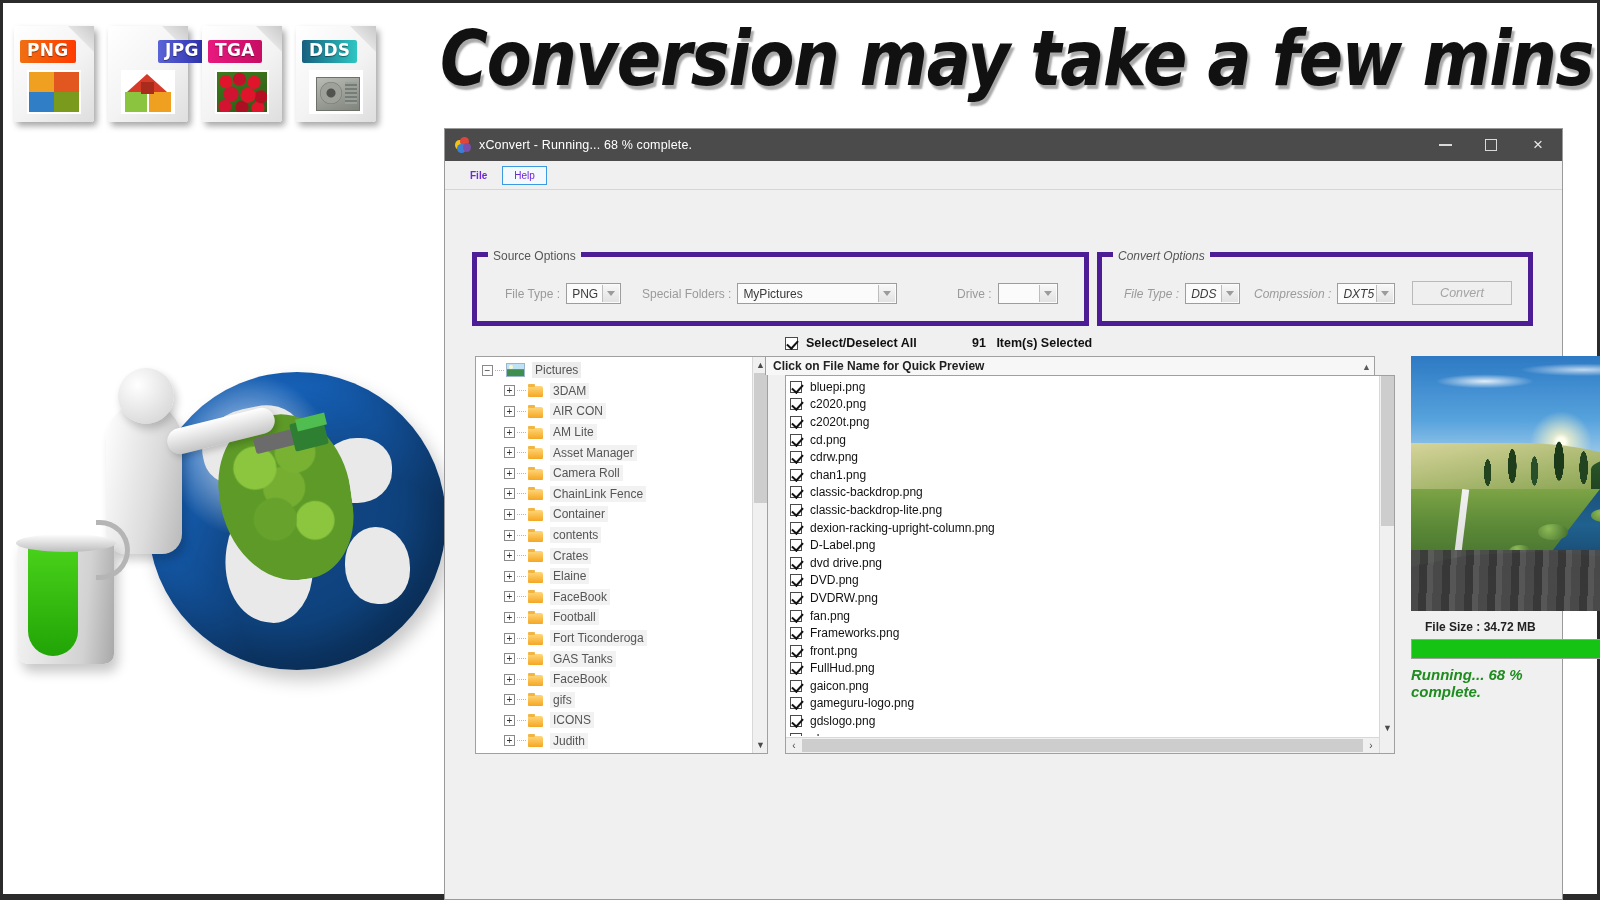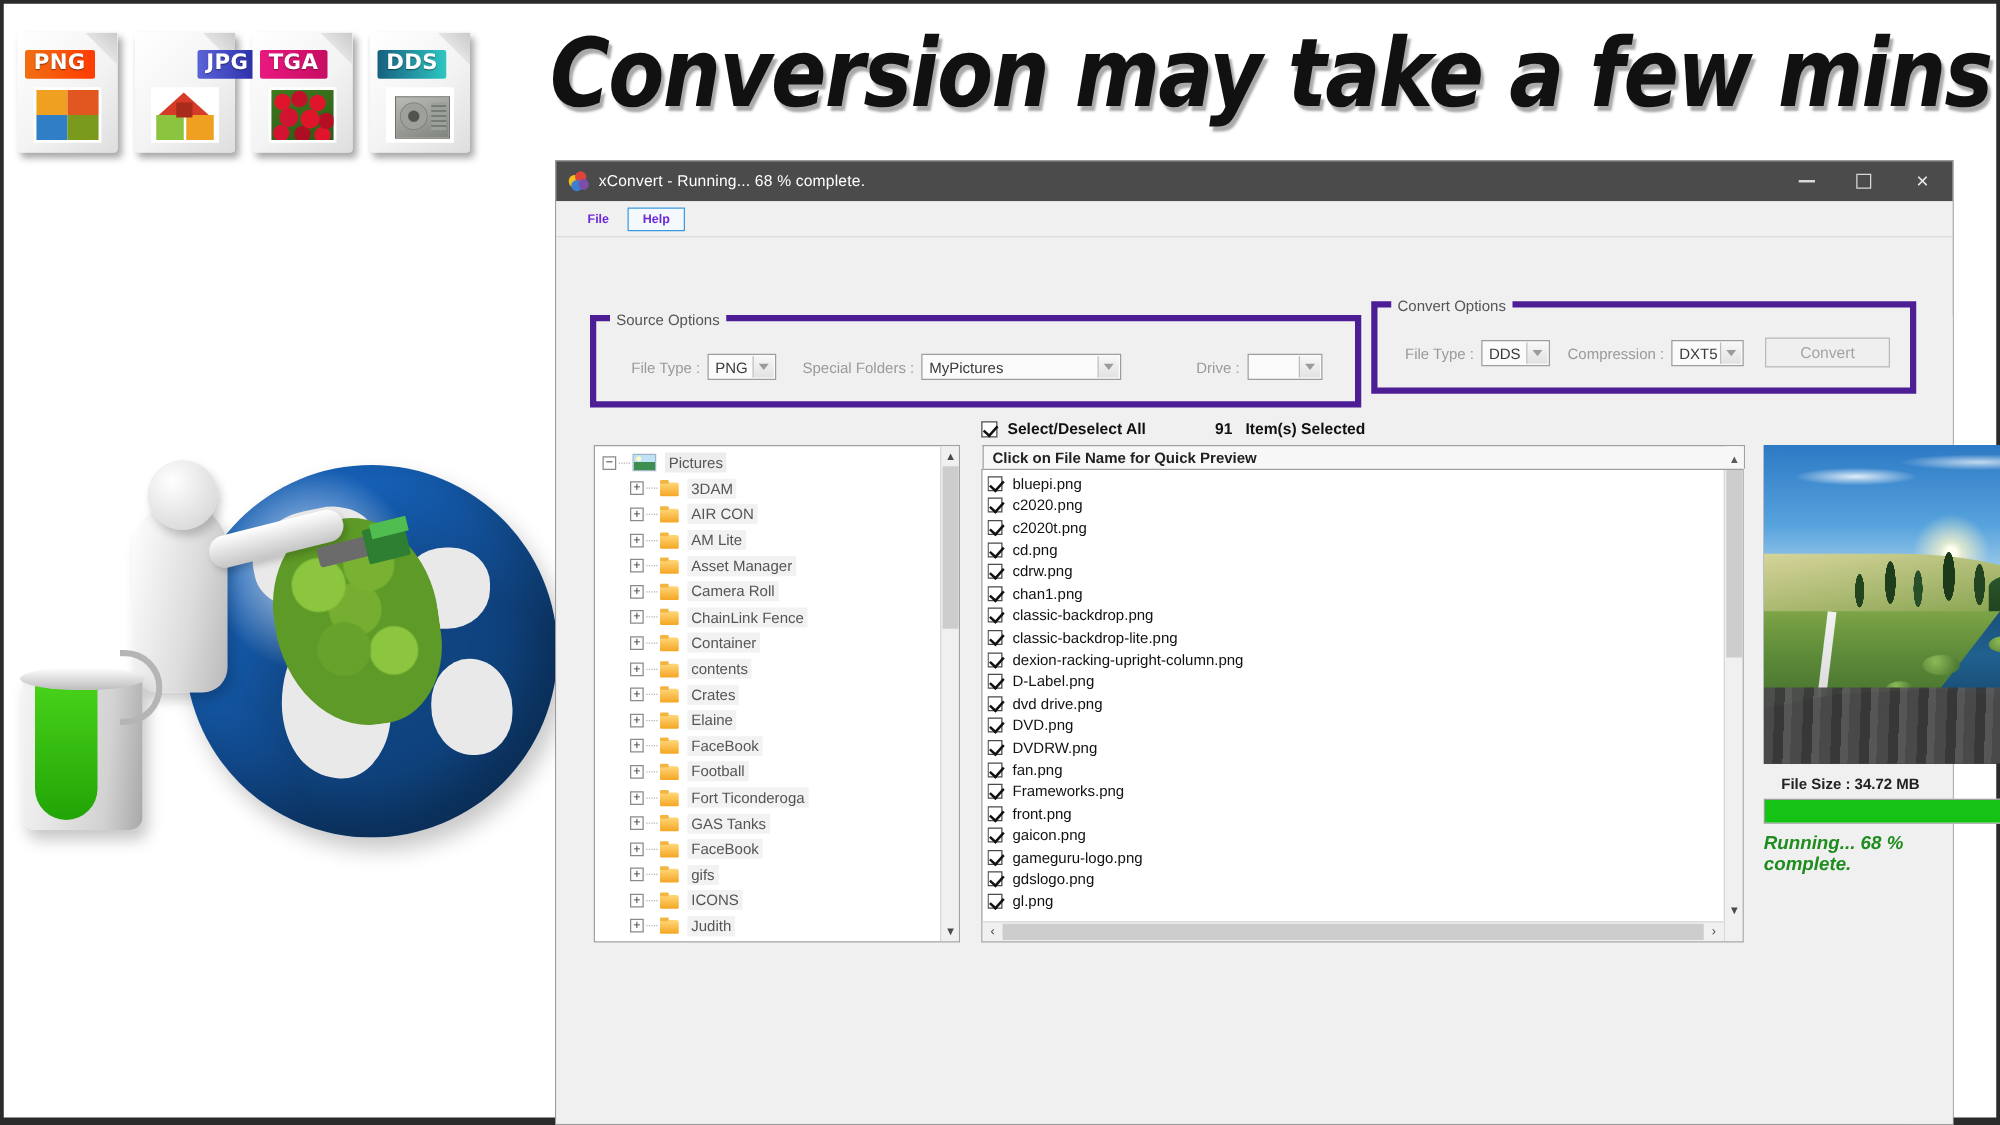--- a/index.html
+++ b/index.html
@@ -166,32 +166,32 @@
   .win-btn.close{ width:48px; font-size:17px; }
   .min-glyph{ width:13px;height:2px;background:#d9d9d9;display:block; }
   .max-glyph{ width:12px;height:12px;border:1.6px solid #d9d9d9;display:block; }
 
   .menubar{
     height:29px; background:#f0f0f0; border-bottom:1px solid #d6d6d6;
     display:flex; align-items:center; padding-left:14px; gap:4px;
     font-size:10px; color:#6d28d9;
   }
   .menu-item{ padding:3px 11px; font-weight:bold; }
-  .menu-item.focused{ border:1px solid #3d9ae0; background:#f4f9fd; font-weight:bold;}
+  .menu-item.focused{ border:1px solid #3d9ae0; background:#f4f9fd; font-weight:normal;}
 
   .client { position:relative; height:709px; background:#f0f0f0; }
 
   
   .groupbox{ position:absolute; border:5px solid #4c1d95; }
   .groupbox > .gb-title{
     position:absolute; top:-8px; left:11px; background:#f0f0f0; padding:0 5px;
     font-size:12px; color:#555;
   }
   #grp-source{ left:27px; top:62px; width:617px; height:74px; }
-  #grp-convert{ left:652px; top:51px; width:436px; height:74px; }
+  #grp-convert{ left:652px; top:62px; width:436px; height:74px;font-style:italic; }
 
   .fieldrow{ position:absolute; display:flex; align-items:center; }
   .fld-label{ font-size:12px; color:#9a9a9a; margin-right:6px; white-space:nowrap; }
   .combo{
     height:21px; border:1px solid #9d9d9d; background:#fbfbfb;
     display:flex; align-items:center; font-size:12px; color:#3a3a3a;
     padding-left:5px; position:relative;
   }
   .combo .arrow{
     position:absolute; right:1px; top:1px; bottom:1px; width:17px;
@@ -234,21 +234,21 @@
   .fold-ico::before{content:"";position:absolute;left:0;top:2px;width:15px;height:11px;background:linear-gradient(180deg,#ffd77a,#f5a623);border-radius:1px 2px 1px 1px;}
   .fold-ico::after{content:"";position:absolute;left:0;top:0px;width:7px;height:3px;background:#f3b541;border-radius:1px;}
   .pic-ico{ width:19px;height:14px;margin-right:7px;flex:0 0 auto;border:1px solid #9fb6c9;
     background:linear-gradient(180deg,#bfe2f5 0 45%,#3e8f4f 46% 100%);position:relative;}
   .pic-ico::after{content:"";position:absolute;left:2px;top:1px;width:4px;height:4px;border-radius:50%;background:#fff9c4;}
   .tlabel{ background:#f2f2f2; padding:1px 3px; }
   .tnode.root .tlabel{ background:#ededed; }
 
   
   #list-header{
-    position:absolute; left:341px; top:166px; width:610px; height:19px;
+    position:absolute; left:320px; top:166px; width:610px; height:19px;
     border:1px solid #a0a0a0; border-bottom:none;
     background:#f7f7f7; font-size:12px; color:#222; font-weight:bold;
     display:flex; align-items:center; padding-left:7px;
   }
   #list-panel{
     position:absolute; left:340px; top:185px; width:610px; height:379px;
     border:1px solid #a0a0a0; background:#ffffff; overflow:hidden;
   }
   .list-inner{ position:absolute; left:4px; top:2px; right:16px; bottom:17px; overflow:hidden; }
   .frow{ display:flex; align-items:center; height:17.6px; font-size:12px; color:#111; white-space:nowrap; }
@@ -670,20 +670,24 @@
           <div class="frow">
             <span class="chk on"></span>
             <span class="fname">Frameworks.png</span>
           </div>
           <div class="frow">
             <span class="chk on"></span>
             <span class="fname">front.png</span>
           </div>
           <div class="frow">
             <span class="chk on"></span>
+            <span class="fname">FullHud.png</span>
+          </div>
+          <div class="frow">
+            <span class="chk on"></span>
             <span class="fname">gaicon.png</span>
           </div>
           <div class="frow">
             <span class="chk on"></span>
             <span class="fname">gameguru-logo.png</span>
           </div>
           <div class="frow">
             <span class="chk on"></span>
             <span class="fname">gdslogo.png</span>
           </div>

